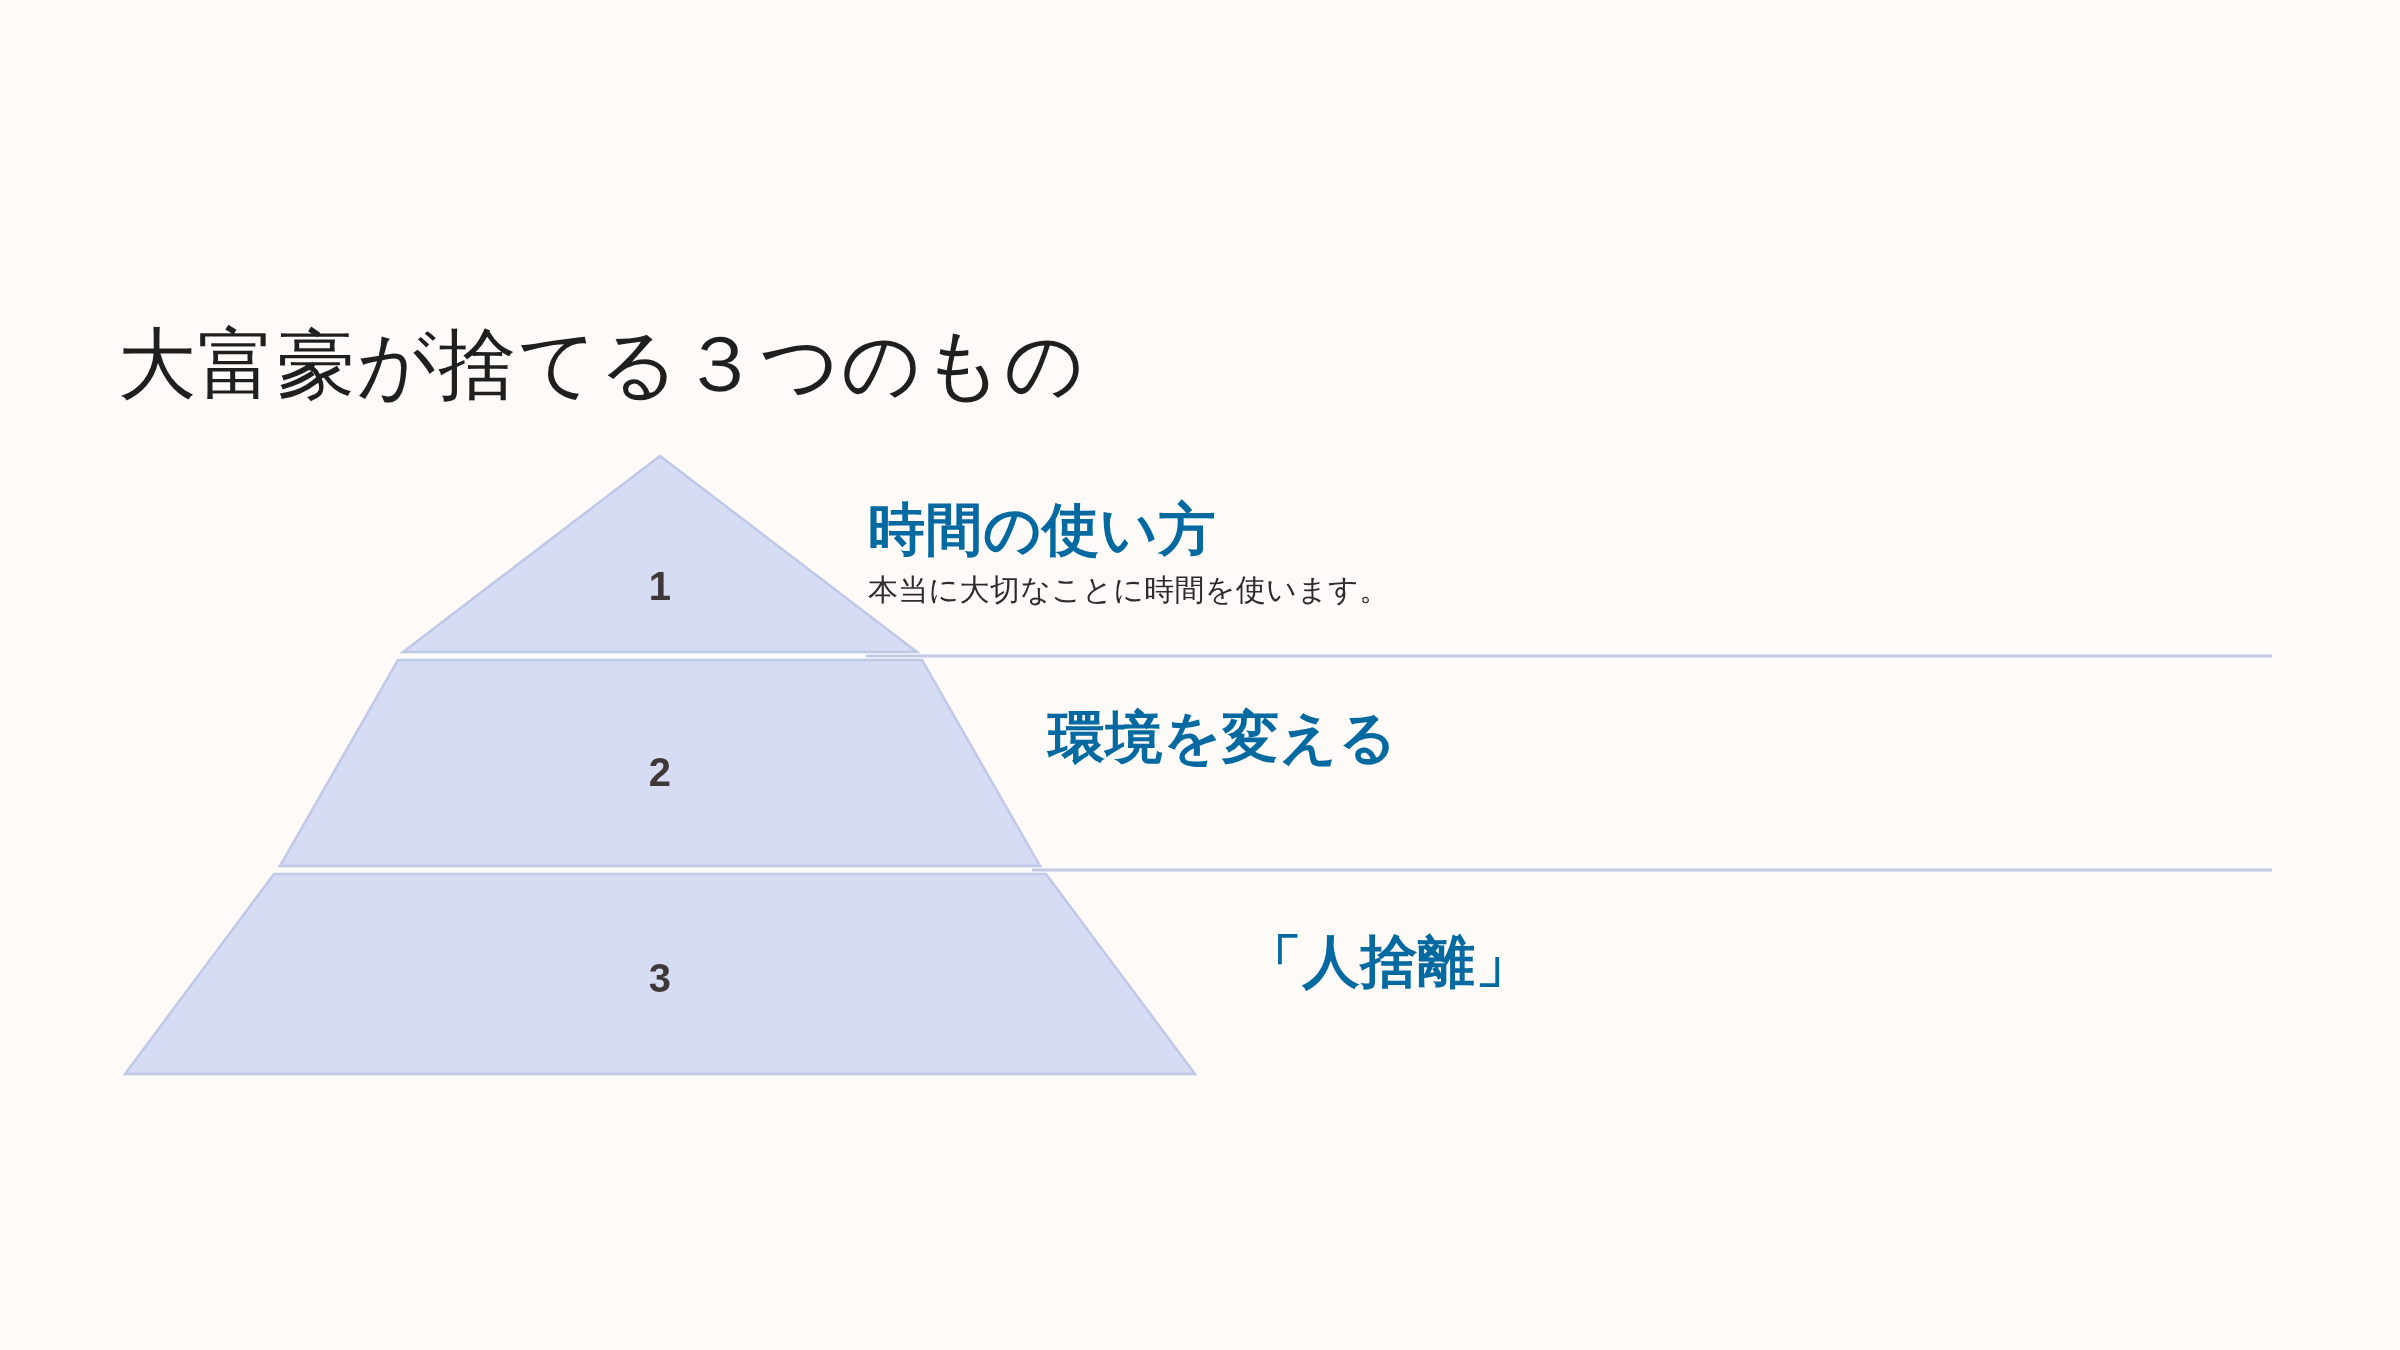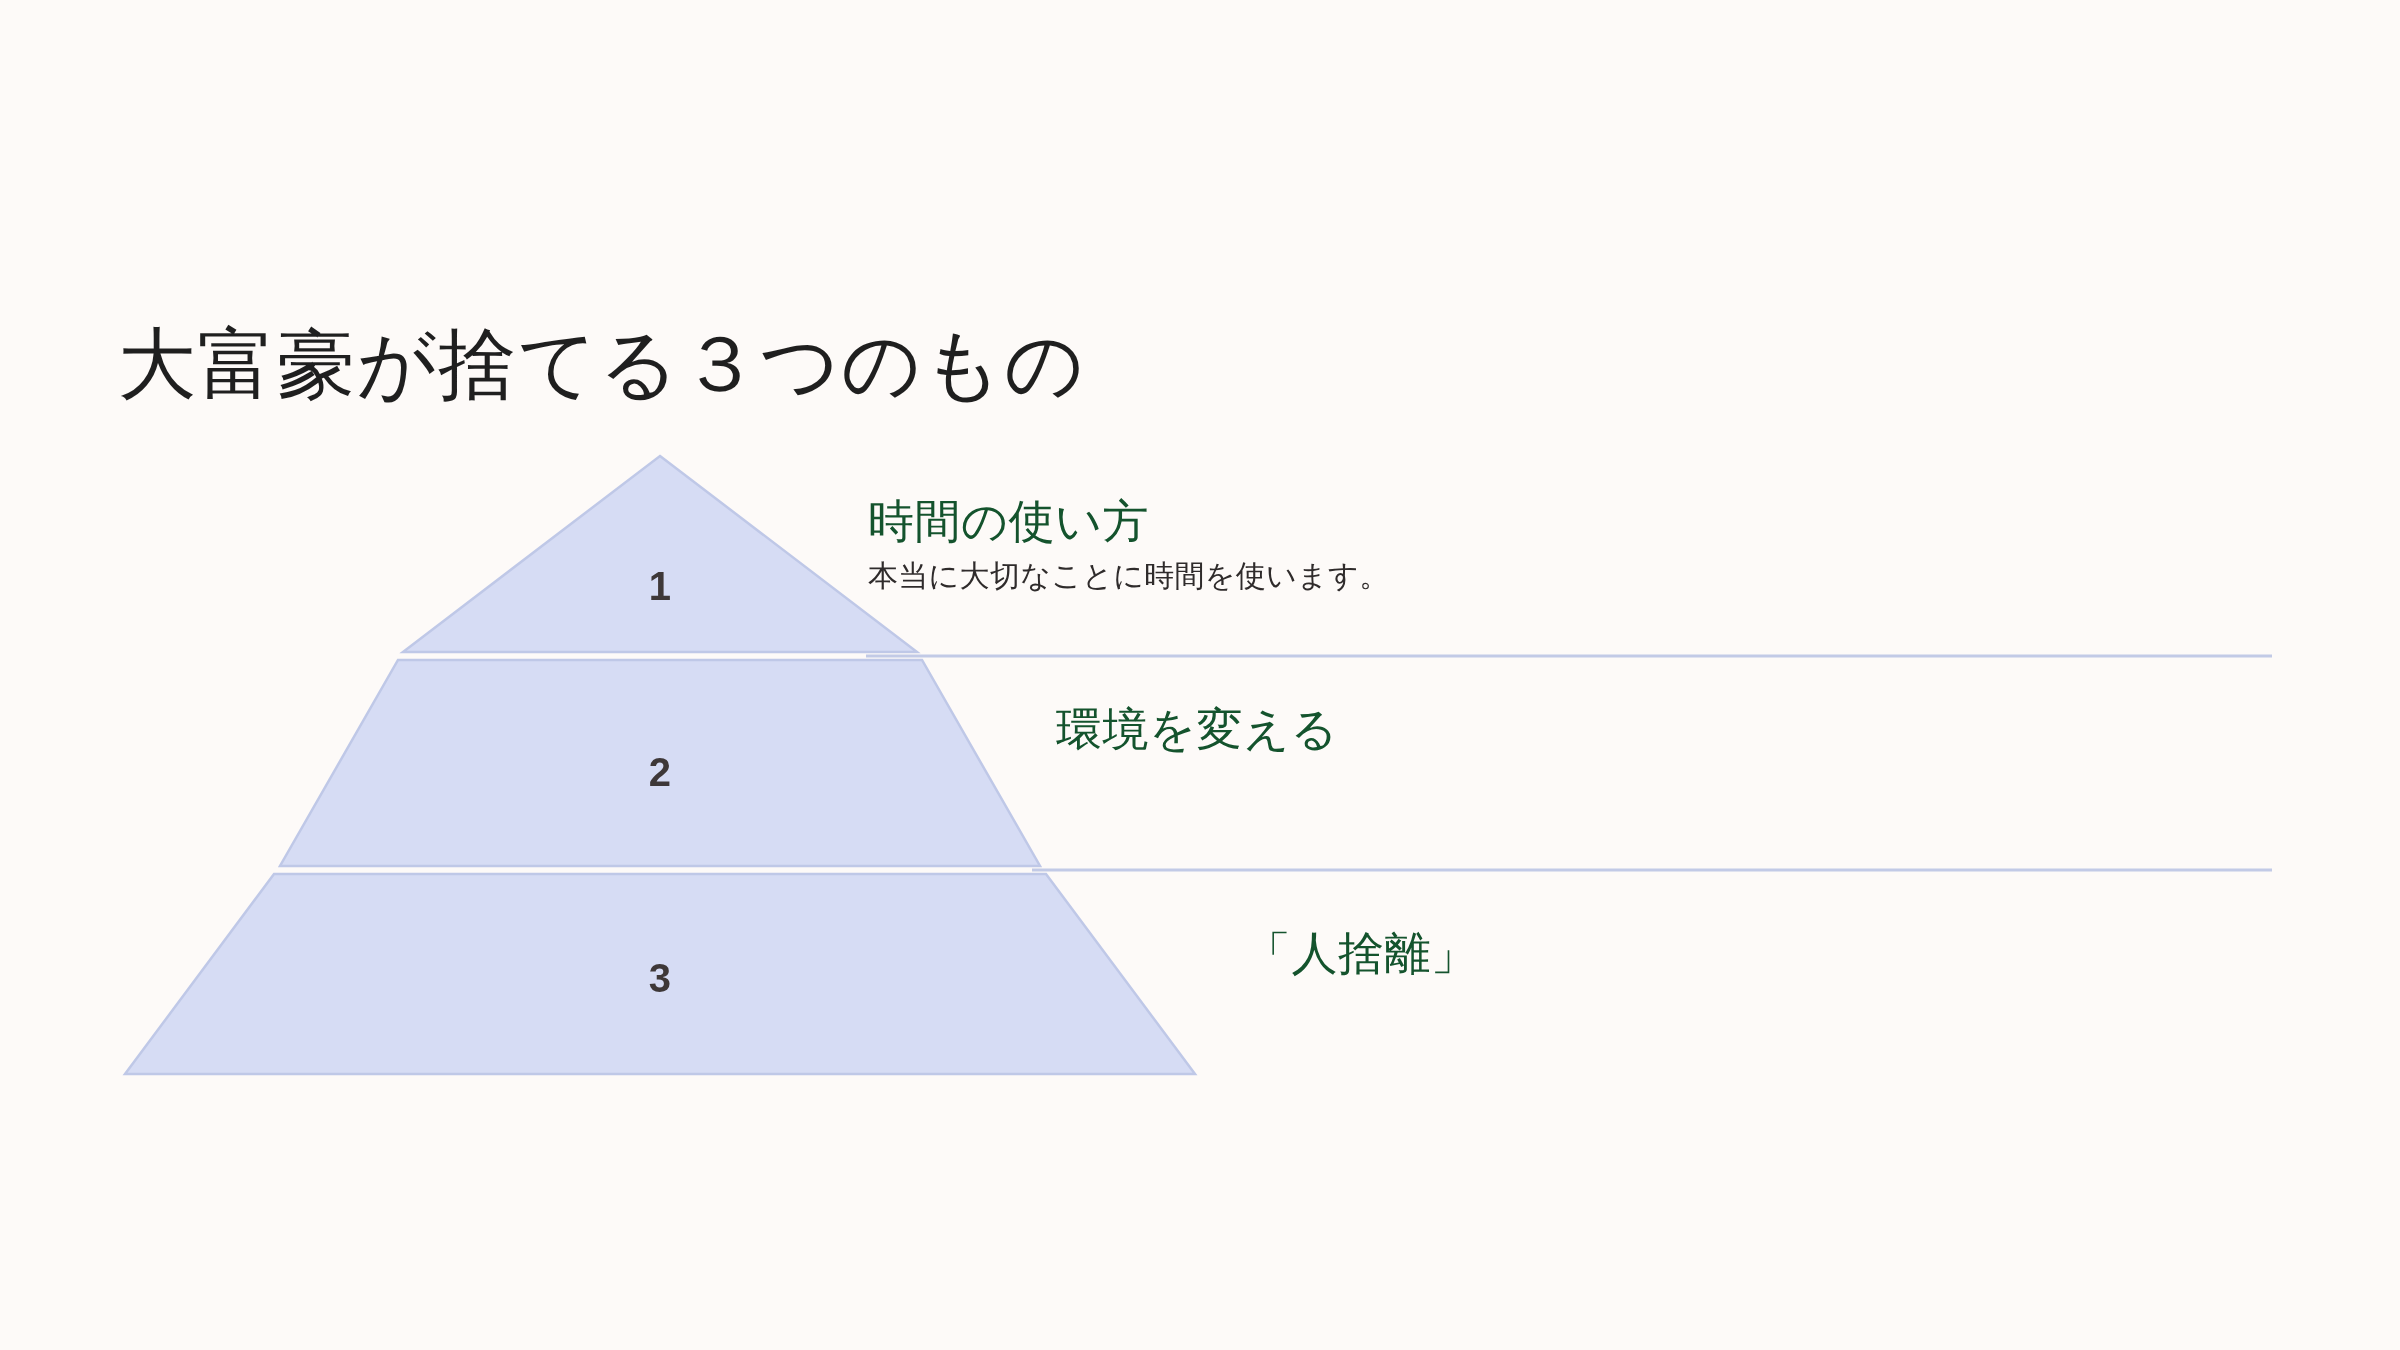--- a/index.html
+++ b/index.html
@@ -67,41 +67,41 @@
   #tier-number-1 { left: 660px; top: 586px; }
   #tier-number-2 { left: 660px; top: 772px; }
   #tier-number-3 { left: 660px; top: 978px; }
 
   
   .tier-text-block {
     position: absolute;
     white-space: nowrap;
   }
   .tier-heading {
-    font-size: 46px;
-    font-weight: 400;
-    color: #14532d;
+    font-size: 57px;
+    font-weight: 700;
+    color: #0369a1;
     line-height: 1.3;
     letter-spacing: 0.01em;
   }
   .tier-description {
     font-size: 30px;
     font-weight: 400;
     color: #2f2b2b;
     line-height: 1.35;
     letter-spacing: 0.01em;
     margin-top: 4px;
   }
 
   #tier-text-1 { left: 868px; top: 492px; }
   #tier-text-2 { left: 1045px; top: 700px; }
   #tier-text-3 { left: 1225px; top: 900px; }
 
   #tier-text-1 .tier-heading { margin-left: 0px; }
-  #tier-text-2 .tier-heading { margin-left: 11px; }
+  #tier-text-2 .tier-heading { margin-left: 3px; }
   #tier-text-3 .tier-heading { margin-left: 20px; margin-top: 24px; }
 </style>
 </head>
 <body>
 
 <div id="slide">
 
   <h1 id="slide-title">大富豪が捨てる３つのもの</h1>
 
   <svg id="pyramid-graphic" viewBox="0 0 2400 1350" xmlns="http://www.w3.org/2000/svg">

